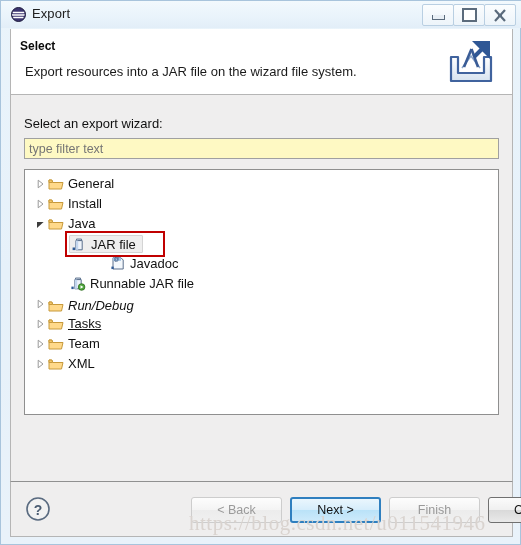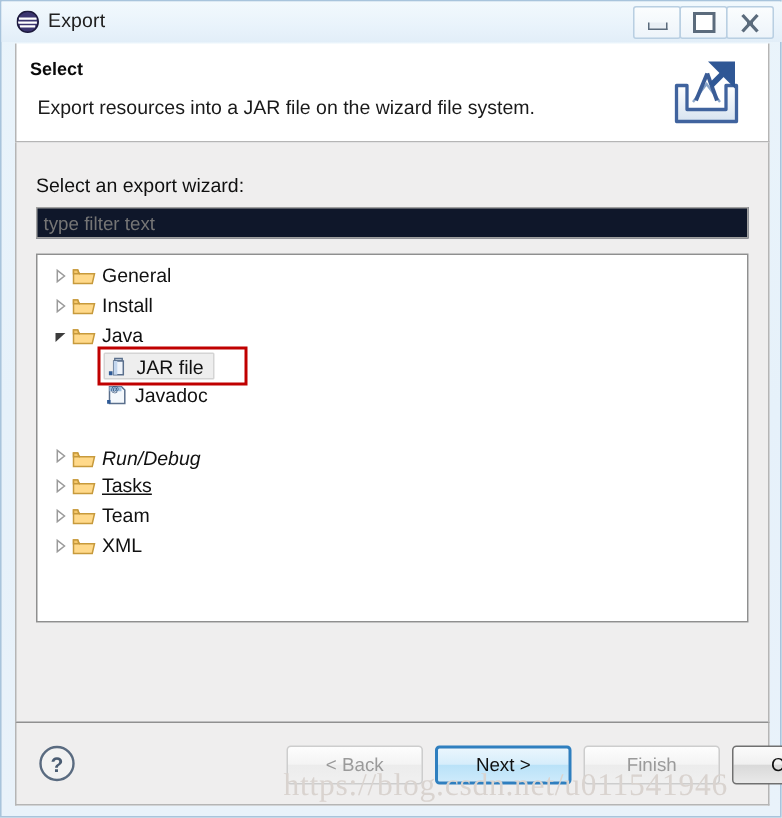--- a/index.html
+++ b/index.html
@@ -118,21 +118,21 @@
     position: absolute;
     left: 13px; top: 21px;
     font-size: 13px;
     color: #101010;
   }
   .filter-input {
     position: absolute;
     left: 13px; top: 43px;
     width: 475px;
     height: 21px;
-    background: #0f172a;
+    background: #fef9c3;
     border: 1px solid #a0a0a0;
     box-sizing: border-box;
     font-family: "Liberation Sans", sans-serif;
     font-size: 12.5px;
     color: #808080;
     padding: 0 0 0 4px;
     line-height: 19px;
     outline: none;
   }
   .tree-box {
@@ -352,36 +352,49 @@
                 <svg width="16" height="15" viewBox="0 0 16 15">
                   <path d="M5.5 2 h5 v1.6 h-5 z" fill="#cfd9e6" stroke="#5a6f8c" stroke-width="0.9"></path>
                   <path d="M4.8 3.6 h6.4 v9.2 h-6.4 z" fill="#eef3fa" stroke="#5a6f8c" stroke-width="1"></path>
                   <path d="M4.8 3.6 h2.4 v9.2 h-2.4 z" fill="#c3d6ee"></path>
                   <path d="M1.6 10.5 l2.4 0 0 2.6 -2.4 0 z" fill="#2e5a96"></path>
                 </svg>
               </span>
               <span class="tree-label">JAR file</span>
             </span>
           </div>
-          <div class="tree-row" style="top: 84px; left: 30px;">
+          <div class="tree-row" style="top: 84px; left: 30px; gap: 40px;">
             <span class="twisty"></span>
             <span style="display: flex; align-items: center; height: 18px;">
               <span class="icon-slot">
                 <svg width="16" height="15" viewBox="0 0 16 15">
                   <path d="M3 1.8 h8 l2.2 2.2 v9 h-10.2 z" fill="#f4f8fc" stroke="#5a6f8c" stroke-width="1"></path>
                   <path d="M3 1.8 h8 v3 h-8 z" fill="#9fc0e0"></path>
                   <text x="6.6" y="5.2" font-family="Liberation Sans, sans-serif" font-size="5.5" fill="#22406b" text-anchor="middle">@</text>
                   <path d="M1.4 10.6 l2.3 0 0 2.5 -2.3 0 z" fill="#2e5a96"></path>
                 </svg>
               </span>
               <span class="tree-label">Javadoc</span>
             </span>
           </div>
           <div class="tree-row" style="top: 104px; left: 30px;">
             <span class="twisty"></span>
+            <span style="display: flex; align-items: center; height: 18px;">
+              <span class="icon-slot">
+                <svg width="16" height="15" viewBox="0 0 16 15">
+                  <path d="M5.5 2 h5 v1.6 h-5 z" fill="#cfd9e6" stroke="#5a6f8c" stroke-width="0.9"></path>
+                  <path d="M4.8 3.6 h6.4 v9.2 h-6.4 z" fill="#eef3fa" stroke="#5a6f8c" stroke-width="1"></path>
+                  <path d="M4.8 3.6 h2.4 v9.2 h-2.4 z" fill="#c3d6ee"></path>
+                  <path d="M1.4 10.6 l2.3 0 0 2.5 -2.3 0 z" fill="#2e5a96"></path>
+                  <circle cx="11.6" cy="11" r="3.3" fill="#4fa83d" stroke="#2e6b22" stroke-width="0.8"></circle>
+                  <path d="M10.5 9.3 L13.4 11 L10.5 12.7 Z" fill="#ffffff"></path>
+                </svg>
+              </span>
+              <span class="tree-label">Runnable JAR file</span>
+            </span>
           </div>
           <div class="tree-row" style="top: 124px; left: 8px;">
             <span class="twisty">
               <svg width="9" height="10" viewBox="0 0 9 10">
                 <path d="M2.2 1.2 L7 5 L2.2 8.8 Z" fill="#ffffff" stroke="#9b9b9b" stroke-width="1"></path>
               </svg>
             </span>
             <span style="display: flex; align-items: flex-end; height: 18px; font-style: italic;">
               <span class="icon-slot">
                 <svg width="16" height="14" viewBox="0 0 16 14">

